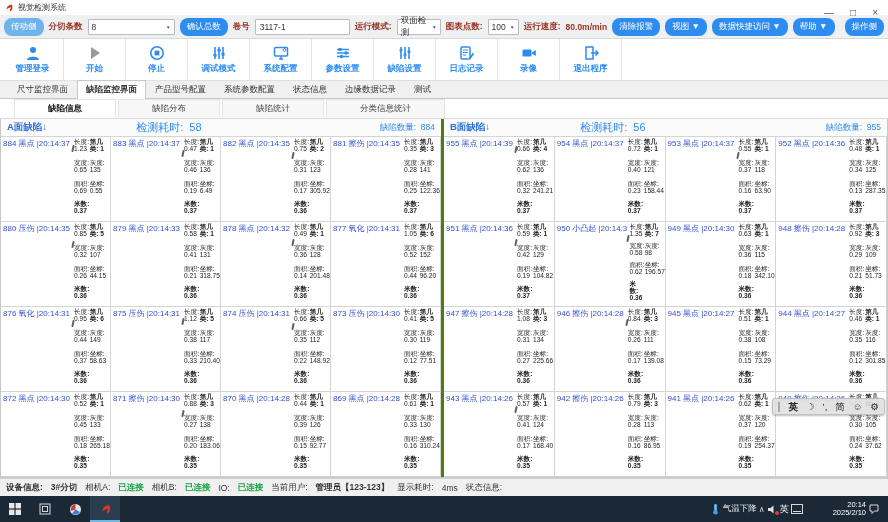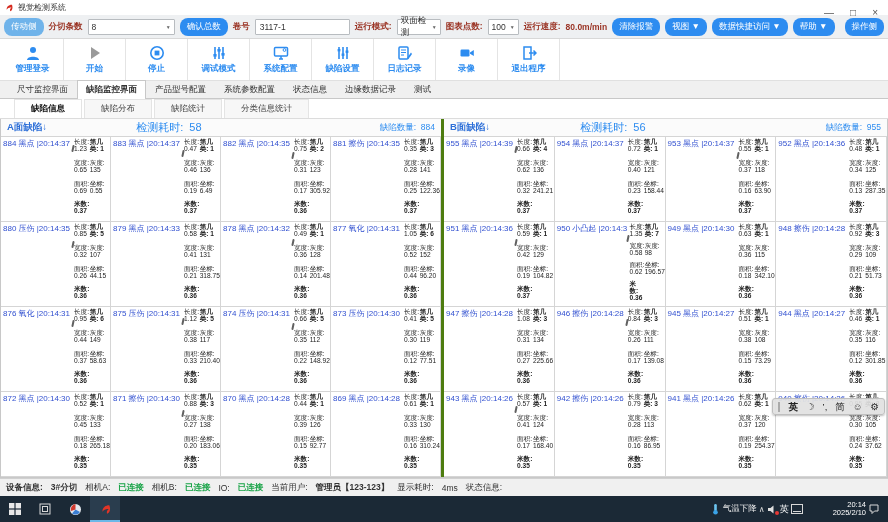--- a/index.html
+++ b/index.html
@@ -29,21 +29,21 @@
   .action { width:62px; display:flex; flex-direction:column; align-items:center; justify-content:center; gap:2px; border-right:1px solid #e4e4e4; cursor:pointer; }
   .action svg { width:16px; height:16px; }
   .action .alabel { font-size:8.5px; color:#2d8cf0; font-weight:bold; white-space:nowrap; }
   .action.disabled .alabel { color:#2d8cf0; }
 
   
   .tabs { height:18px; background:#f0f0f0; display:flex; align-items:flex-end; padding-left:8px; border-bottom:1px solid #c8c8c8; }
   .tab { font-size:8.5px; color:#333; padding:3px 8px 2px; border:1px solid transparent; border-bottom:none; cursor:pointer; white-space:nowrap; }
   .tab.active { background:#fff; border-color:#c8c8c8; font-weight:bold; margin-bottom:-1px; padding-bottom:3px; }
   .subtabs { height:20px; background:#fff; display:flex; align-items:flex-end; padding-left:14px; gap:2px; border-bottom:1px solid #dcdcdc; }
-  .subtab { font-size:8.5px; color:#444; padding:3px 16px; cursor:pointer; white-space:nowrap; border:1px solid #e4e4e4; border-bottom:none; background:#f7f7f7; }
+  .subtab { font-size:8.5px; color:#444; padding:3px 33px; cursor:pointer; white-space:nowrap; border:1px solid #e4e4e4; border-bottom:none; background:#f7f7f7; }
   .subtab.active { font-weight:bold; color:#111; background:#fff; }
 
   
   .main { flex:1; display:flex; background:#fff; border:1px solid #c8c8c8; border-top:none; }
   .panel { width:50%; display:flex; flex-direction:column; border-right:3px solid #4d7c0f; }
   .panel:last-child { border-right:none; }
   .phead { height:18px; display:flex; align-items:center; padding:0 6px; background:#fbfbfb; border-bottom:1px solid #d5d5d5; }
   .phead .ptitle { font-size:9.5px; font-weight:bold; color:#2d6fd8; }
   .phead .pmid { margin-left:auto; margin-right:auto; font-size:11px; color:#2d8cf0; }
   .phead .pright { font-size:8.5px; color:#2d8cf0; margin-left:auto; }
@@ -163,20 +163,33 @@
         <svg viewBox="0 0 16 16">
           <rect x="1.5" y="2.5" width="13" height="8.5" rx="1" fill="none" stroke="#2d8cf0" stroke-width="1.5"></rect>
           <path d="M6 14 H10 M8 11 V14" stroke="#2d8cf0" stroke-width="1.5"></path>
           <circle cx="11.5" cy="5" r="1.4" fill="none" stroke="#2d8cf0"></circle>
         </svg>
         <span class="alabel">系统配置</span>
       </div>
       <div class="action">
         <svg viewBox="0 0 16 16">
           <g stroke="#2d8cf0" stroke-width="1.6">
+            <path d="M2 4.5 H14 M2 8 H14 M2 11.5 H14"></path>
+          </g>
+          <g fill="#2d8cf0">
+            <circle cx="5" cy="4.5" r="1.8"></circle>
+            <circle cx="11" cy="8" r="1.8"></circle>
+            <circle cx="6.5" cy="11.5" r="1.8"></circle>
+          </g>
+        </svg>
+        <span class="alabel">参数设置</span>
+      </div>
+      <div class="action">
+        <svg viewBox="0 0 16 16">
+          <g stroke="#2d8cf0" stroke-width="1.6">
             <path d="M4 2 V14 M8 2 V14 M12 2 V14"></path>
           </g>
           <g fill="#2d8cf0">
             <rect x="2.6" y="4" width="2.8" height="2.4"></rect>
             <rect x="6.6" y="8.5" width="2.8" height="2.4"></rect>
             <rect x="10.6" y="5.5" width="2.8" height="2.4"></rect>
           </g>
         </svg>
         <span class="alabel">缺陷设置</span>
       </div>

